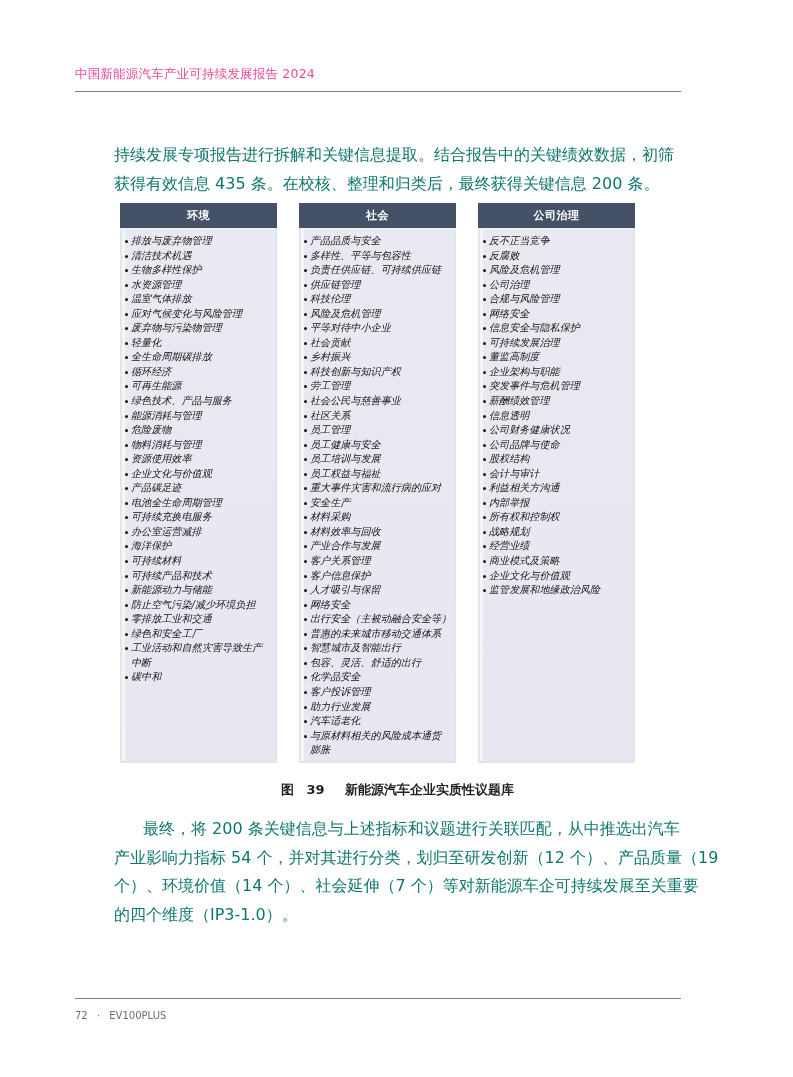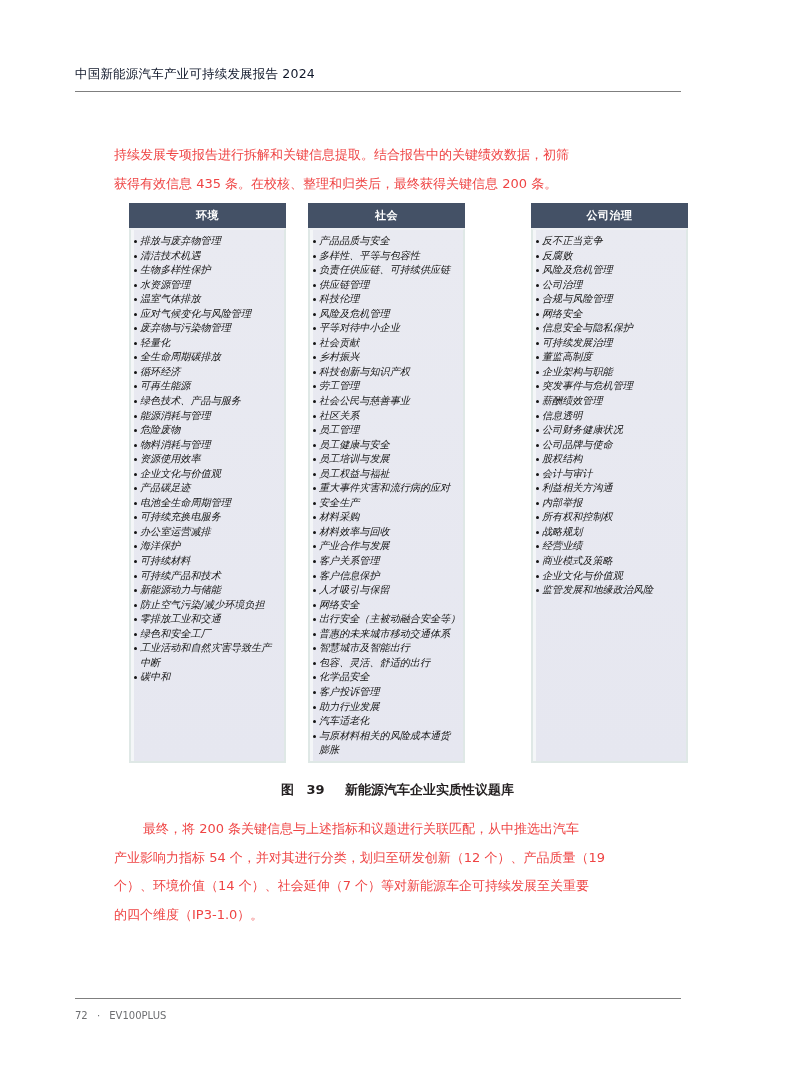--- a/index.html
+++ b/index.html
@@ -1,39 +1,39 @@
 <!DOCTYPE html>
 <html><head>
 <meta charset="utf-8">
 <style>
   html, body { margin: 0; padding: 0; }
   body {
     width: 793px; height: 1077px; background: #ffffff; position: relative; overflow: hidden;
     font-family: "DejaVu Sans", "Liberation Sans", sans-serif; color: #231f20;
   }
   .running-header {
-    position: absolute; left: 75px; top: 66px; font-size: 12.5px; color: #0f172a;
+    position: absolute; left: 75px; top: 66px; font-size: 12.5px; color: #ec4899;
     letter-spacing: 0.2px;
   }
   .rule { position: absolute; left: 75px; width: 606px; height: 1px; background: #7f7f7f; }
   .rule.top { top: 91px; }
   .rule.bottom { top: 998px; }
   .para {
-    position: absolute; left: 114px; width: 500px; font-size: 13px; line-height: 28.5px;
-    color: #ef4444; text-align: justify; margin: 0;
+    position: absolute; left: 114px; width: 500px; font-size: 16px; line-height: 28.5px;
+    color: #0f766e; text-align: justify; margin: 0;
   }
   .para.p1 { top: 141px; }
   .para.p2 { top: 815px; text-indent: 29px; }
   .para .line { display: block; white-space: nowrap; }
 
-  .figure { position: absolute; left: 129px; top: 203px; width: 516px; height: 560px; }
+  .figure { position: absolute; left: 120px; top: 203px; width: 516px; height: 560px; }
   .col { position: absolute; top: 0; width: 157px; height: 560px; }
   .col.c1 { left: 0; }
   .col.c2 { left: 179px; }
-  .col.c3 { left: 358px; margin-left: 44px; }
+  .col.c3 { left: 358px; }
   .col-header {
     height: 25px; background: #445166; color: #ffffff; font-size: 11px; font-weight: bold;
     text-align: center; line-height: 25px; letter-spacing: 0.5px;
   }
   .col-body {
     position: absolute; top: 25px; left: 0; right: 0; bottom: 0;
     background: linear-gradient(180deg, #e9eaf1 0%, #e6e7f0 100%);
     border: 2px solid #dfe8e6; border-top: 2px solid #eef0f3; box-sizing: border-box;
     box-shadow: inset 3px 0 0 #f4f6f8;
     font-style: italic;

